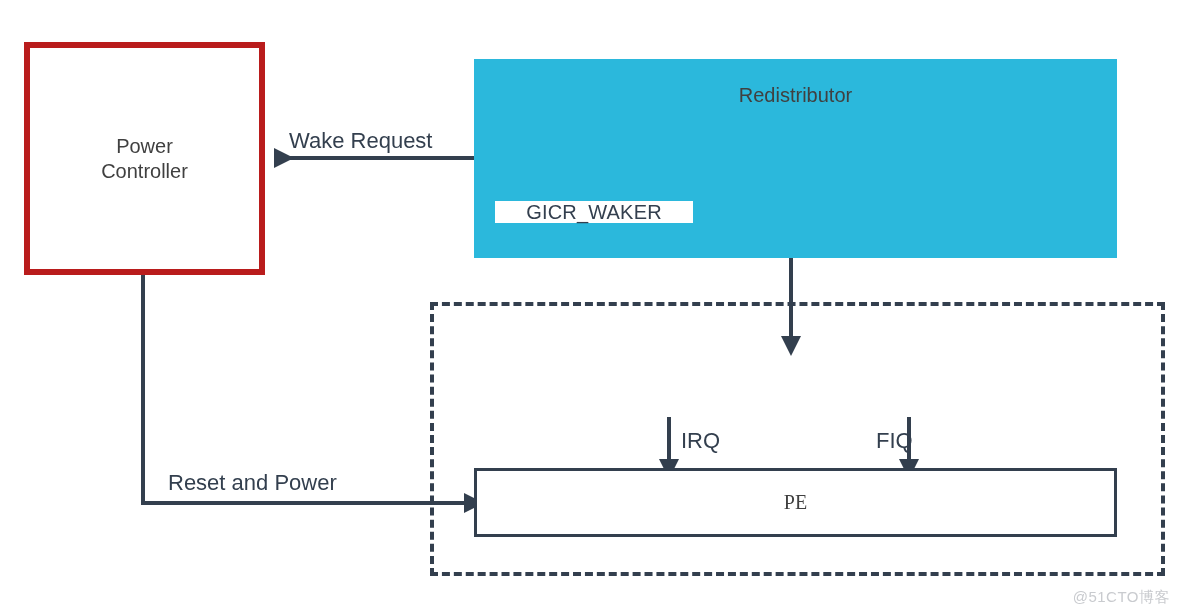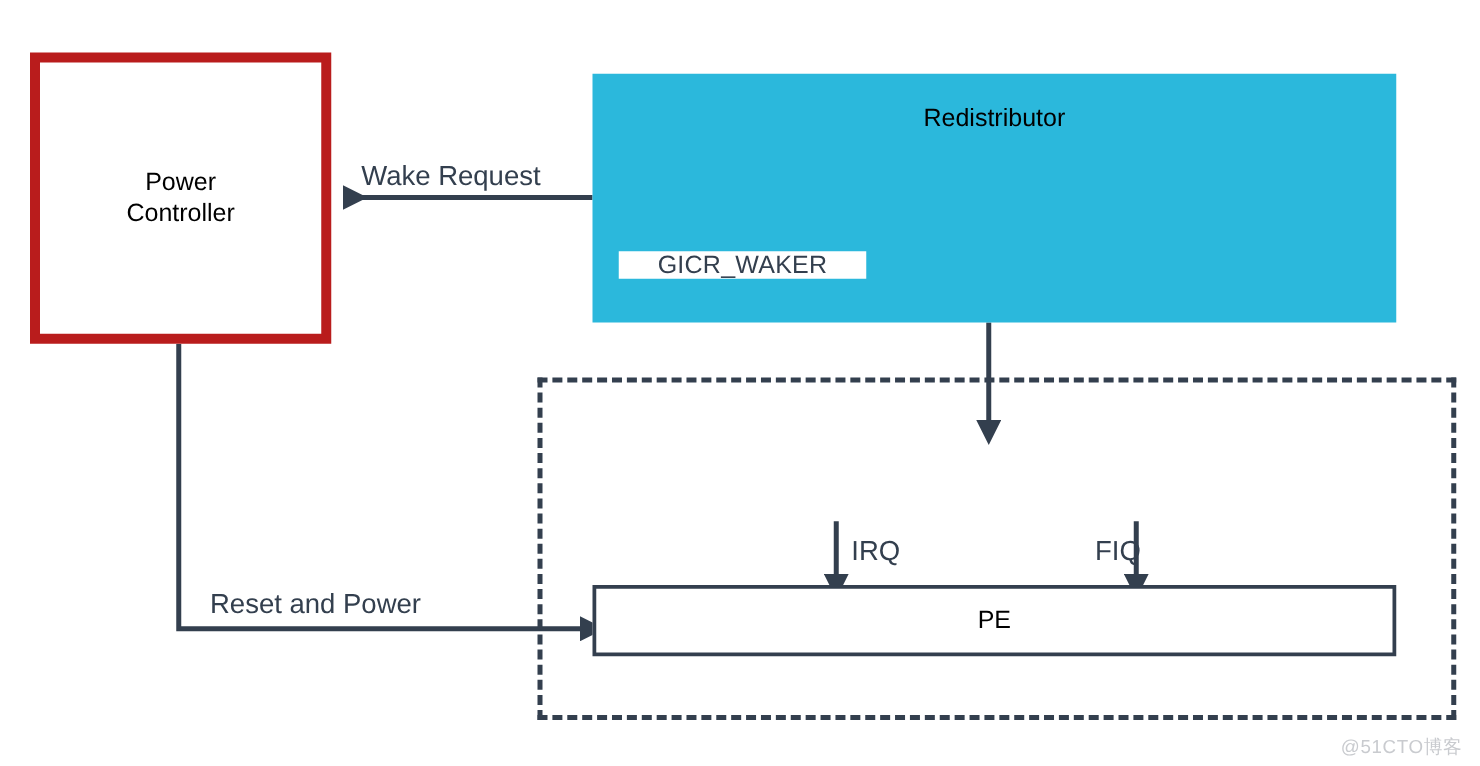--- a/index.html
+++ b/index.html
@@ -26,32 +26,32 @@
   }
   .block {
     position: absolute;
     box-sizing: border-box;
     display: flex;
     align-items: center;
     justify-content: center;
   }
   .block-label {
     font-size: 20px;
-    color: #000000;
+    color: #404040;
     line-height: 1.25;
     text-align: center;
     white-space: pre-line;
   }
   #power-controller {
     left: 24px;
     top: 42px;
     width: 241px;
     height: 233px;
     background: #ffffff;
-    border: 8px solid #b91c1c;
+    border: 6px solid #b91c1c;
   }
   #redistributor {
     left: 474px;
     top: 59px;
     width: 643px;
     height: 199px;
     background: #2bb8dc;
     align-items: flex-start;
     justify-content: center;
   }
@@ -88,23 +88,24 @@
     left: 474px;
     top: 345px;
     width: 643px;
     height: 72px;
     background: #fdc41e;
   }
   #pe-block {
     left: 474px;
     top: 468px;
     width: 643px;
-    height: 57px;
+    height: 69px;
     background: #ffffff;
     border: 3px solid #333f4e;
+    font-family: Liberation Serif, serif;
   }
   .edge-label {
     position: absolute;
     font-size: 22px;
     color: #333f4e;
     white-space: nowrap;
   }
   #label-wake-request { left: 289px; top: 128px; }
   #label-reset-power  { left: 168px; top: 470px; }
   #label-irq          { left: 681px; top: 428px; }

